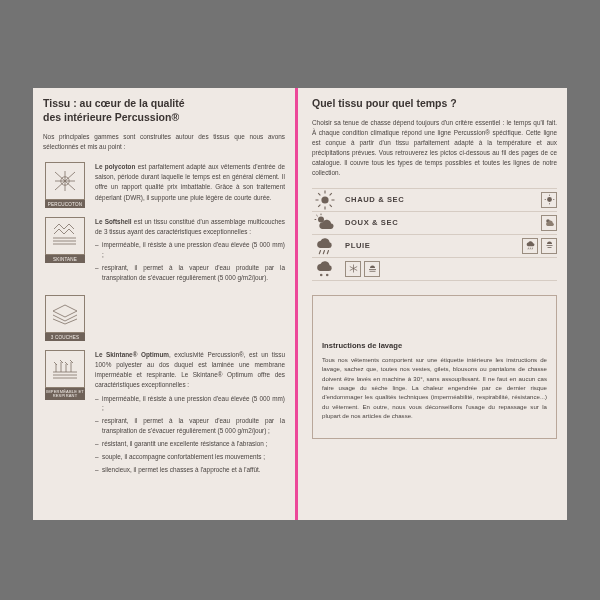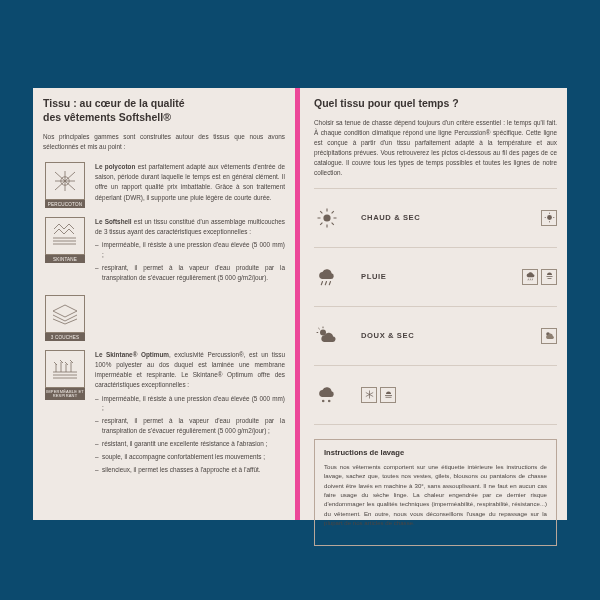--- a/index.html
+++ b/index.html
@@ -5,38 +5,38 @@
   * { box-sizing: border-box; }
   html, body {
     margin: 0; padding: 0;
     width: 600px; height: 600px;
     background: #ffffff;
     font-family: "Liberation Sans", sans-serif;
   }
   #page {
     position: relative;
     width: 600px; height: 600px;
-    background: #0c4a6e;
+    background: #737373;
     overflow: hidden;
   }
   .sheet {
     position: absolute;
     left: 33px; top: 88px;
     width: 534px; height: 432px;
     background: #efe9e4;
     display: flex;
   }
   .col-left {
     width: 262px;
     padding: 8px 10px 0 10px;
   }
   .col-right {
     width: 272px;
     padding: 8px 10px 0 14px;
-    border-left: 5px solid #ec4899;
+    border-left: 3px solid #ec4899;
   }
   h2.title {
     font-size: 10.5px;
     line-height: 1.35;
     color: #3a3432;
     margin: 0 0 8px 0;
     font-weight: bold;
   }
   p.intro {
     font-size: 6.4px;
@@ -100,22 +100,22 @@
     content: "–";
     position: absolute;
     left: -7px;
   }
   
   .weather-list { margin-top: 10px; }
   .weather-row {
     display: flex;
     align-items: center;
     border-bottom: 1px solid #d6ccc3;
-    padding: 18px 0;
-    gap: 21px;
+    padding: 0 0;
+    gap: 7px;
   }
   .weather-row:first-child { border-top: 1px solid #d6ccc3; }
   .w-icon {
     width: 26px; flex: 0 0 26px;
     display: flex; align-items: center; justify-content: center;
   }
   .w-label {
     font-size: 7.6px;
     font-weight: bold;
     letter-spacing: .6px;
@@ -134,20 +134,21 @@
   .wash-box {
     margin-top: 14px;
     border: 1px solid #b9a79a;
     padding: 8px 9px 9px 9px;
   }
   .wash-title {
     font-size: 7.6px;
     font-weight: bold;
     color: #3a3432;
     margin-bottom: 5px;
+    margin-top: 37px;
   }
   .wash-text {
     font-size: 6.1px;
     line-height: 1.55;
     color: #4a4441;
     text-align: justify;
     margin: 0 0 8px 0;
   }
   .wash-icons {
     display: flex;
@@ -159,21 +160,21 @@
 </style>
 </head>
 <body>
 
 <div id="page">
   <div class="sheet">
 
     <div class="col-left">
       <h2 class="title">
         <span>Tissu : au cœur de la qualité</span><br>
-        <span>des vêtements Softshell®</span>
+        <span>des intérieure Percussion®</span>
       </h2>
       <p class="intro">Nos principales gammes sont construites autour des tissus que nous avons sélectionnés et mis au point :</p>
 
       <div class="feature">
         <div class="badge">
           <div class="badge-box">
             <svg width="28" height="26" viewBox="0 0 28 26">
               <g fill="none" stroke="#7d7066" stroke-width="0.8">
                 <path d="M4 4 L24 22 M24 4 L4 22"></path>
                 <circle cx="14" cy="13" r="4.2"></circle>
@@ -277,61 +278,61 @@
                     <path d="M5.5 .6V2 M5.5 9V10.4 M.6 5.5H2 M9 5.5h1.4"></path>
                   </g>
                 </svg>
             </div>
           </div>
         </div>
 
         <div class="weather-row">
           <div class="w-icon">
             <svg width="24" height="22" viewBox="0 0 24 22">
+              <g stroke="#6f6259" stroke-width="1" fill="none">
+                <circle cx="8" cy="7.5" r="3" fill="#6f6259" stroke="none"></circle>
+                <path d="M8 1.6V3.2 M1.6 7.5H3.2 M3.4 3 l1.2 1.2"></path>
+              </g>
+              <path d="M9 17 a3.4 3.4 0 0 1 0.4 -6.7 a4.6 4.6 0 0 1 8.7 1.3 a2.7 2.7 0 0 1 -0.6 5.4 Z" fill="#6f6259"></path>
+            </svg>
+          </div>
+          <div class="w-label">DOUX &amp; SEC</div>
+          <div class="w-pictos">
+            <div class="picto">
+              <svg width="11" height="11" viewBox="0 0 11 11">
+                  <circle cx="4" cy="4" r="1.8" fill="#6f6259"></circle>
+                  <path d="M3.5 9 a2 2 0 0 1 .3 -3.9 a2.7 2.7 0 0 1 5.1 .8 a1.6 1.6 0 0 1 -.4 3.1 Z" fill="#8d7f71"></path>
+                </svg>
+            </div>
+          </div>
+        </div>
+
+        <div class="weather-row">
+          <div class="w-icon">
+            <svg width="24" height="22" viewBox="0 0 24 22">
               <path d="M7 13 a3.6 3.6 0 0 1 0.4 -7.1 a4.9 4.9 0 0 1 9.2 1.4 a2.9 2.9 0 0 1 -0.6 5.7 Z" fill="#6f6259"></path>
               <g stroke="#6f6259" stroke-width="1.1" stroke-linecap="round">
                 <path d="M7.5 15.5 L6.3 18.8 M11.5 15.5 L10.3 18.8 M15.5 15.5 L14.3 18.8"></path>
               </g>
             </svg>
           </div>
           <div class="w-label">PLUIE</div>
           <div class="w-pictos">
             <div class="picto">
               <svg width="11" height="11" viewBox="0 0 11 11">
                   <path d="M3 6.2 a1.9 1.9 0 0 1 .3 -3.7 a2.6 2.6 0 0 1 4.8 .7 a1.5 1.5 0 0 1 -.3 3 Z" fill="#6f6259"></path>
                   <g stroke="#6f6259" stroke-width="0.7">
                     <path d="M3.6 7.6 L3 9.4 M5.6 7.6 L5 9.4 M7.6 7.6 L7 9.4"></path>
                   </g>
                 </svg>
             </div>
             <div class="picto">
               <svg width="11" height="11" viewBox="0 0 11 11">
                   <path d="M2.5 5.5 h6 M3.5 7.5 h4" stroke="#6f6259" stroke-width="0.8"></path>
                   <path d="M3 4 a2 2 0 0 1 5 0 Z" fill="#6f6259"></path>
-                </svg>
-            </div>
-          </div>
-        </div>
-
-        <div class="weather-row">
-          <div class="w-icon">
-            <svg width="24" height="22" viewBox="0 0 24 22">
-              <g stroke="#6f6259" stroke-width="1" fill="none">
-                <circle cx="8" cy="7.5" r="3" fill="#6f6259" stroke="none"></circle>
-                <path d="M8 1.6V3.2 M1.6 7.5H3.2 M3.4 3 l1.2 1.2"></path>
-              </g>
-              <path d="M9 17 a3.4 3.4 0 0 1 0.4 -6.7 a4.6 4.6 0 0 1 8.7 1.3 a2.7 2.7 0 0 1 -0.6 5.4 Z" fill="#6f6259"></path>
-            </svg>
-          </div>
-          <div class="w-label">DOUX &amp; SEC</div>
-          <div class="w-pictos">
-            <div class="picto">
-              <svg width="11" height="11" viewBox="0 0 11 11">
-                  <circle cx="4" cy="4" r="1.8" fill="#6f6259"></circle>
-                  <path d="M3.5 9 a2 2 0 0 1 .3 -3.9 a2.7 2.7 0 0 1 5.1 .8 a1.6 1.6 0 0 1 -.4 3.1 Z" fill="#8d7f71"></path>
                 </svg>
             </div>
           </div>
         </div>
 
         <div class="weather-row">
           <div class="w-icon">
             <svg width="24" height="22" viewBox="0 0 24 22">
               <path d="M7 13 a3.6 3.6 0 0 1 0.4 -7.1 a4.9 4.9 0 0 1 9.2 1.4 a2.9 2.9 0 0 1 -0.6 5.7 Z" fill="#6f6259"></path>
               <g stroke="#6f6259" stroke-width="0.9">

